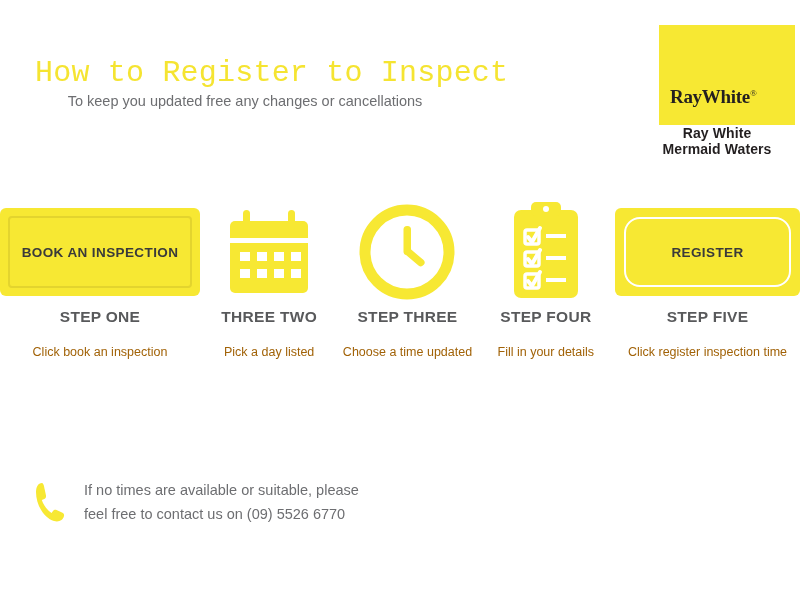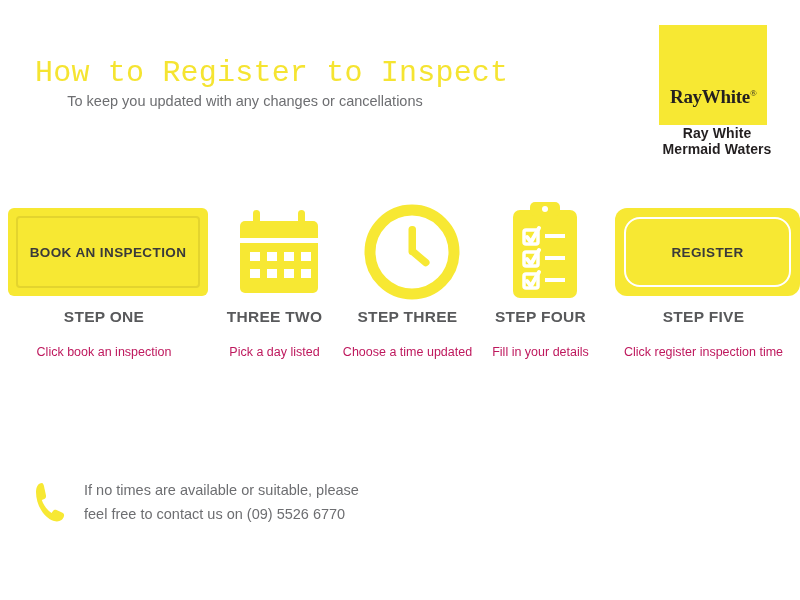--- a/index.html
+++ b/index.html
@@ -45,21 +45,21 @@
   }
 
   
   .logo-block {
     position: absolute;
     left: 659px;
     top: 25px;
     width: 116px;
   }
   .logo-square {
-    width: 108px;
+    width: 136px;
     height: 100px;
     background: #f7e833;
     position: relative;
   }
   .logo-text {
     position: absolute;
     left: 11px;
     bottom: 17px;
     font-family: "Liberation Serif", serif;
     font-size: 19px;
@@ -94,32 +94,31 @@
     flex: 1 1 0;
     display: flex;
     flex-direction: column;
     align-items: center;
   }
   .icon-wrap {
     height: 112px;
     display: flex;
     align-items: center;
     justify-content: center;
-    padding-left: 8px;
   }
   .step-name {
     font-size: 15.5px;
     font-weight: bold;
     color: #58595b;
     letter-spacing: 0.3px;
   }
   .step-desc {
     margin-top: 18px;
     font-size: 12.5px;
-    color: #be185d;
+    color: #a16207;
     text-align: center;
     line-height: 17px;
     white-space: nowrap;
   }
 
   
   .btn-book {
     width: 200px;
     height: 88px;
     background: #f7e833;
@@ -144,21 +143,21 @@
     font-weight: bold;
     color: #3a3a3a;
     letter-spacing: 0.4px;
   }
 
   
   .btn-register {
     width: 185px;
     height: 88px;
     background: #f7e833;
-    border-radius: 12px;
+    border-radius: 6px;
     position: relative;
     display: flex;
     align-items: center;
     justify-content: center;
   }
   .btn-register-inner {
     position: absolute;
     left: 9px;
     top: 9px;
     right: 9px;
@@ -191,21 +190,21 @@
 
   .phone-icon { display: block; }
 </style>
 </head>
 <body>
 
 <div class="page">
 
   <h1 class="title">How to Register to Inspect</h1>
   <div class="subtitle">
-    <div>To keep you updated with any changes or cancellations</div>
+    <div>To keep you updated free any changes or cancellations</div>
   </div>
 
   <div class="logo-block">
     <div class="logo-square">
       <div class="logo-text">
         <span>Ray</span><span>White</span><span class="logo-reg">®</span>
       </div>
     </div>
     <div class="logo-caption">Ray White Mermaid Waters</div>
   </div>

